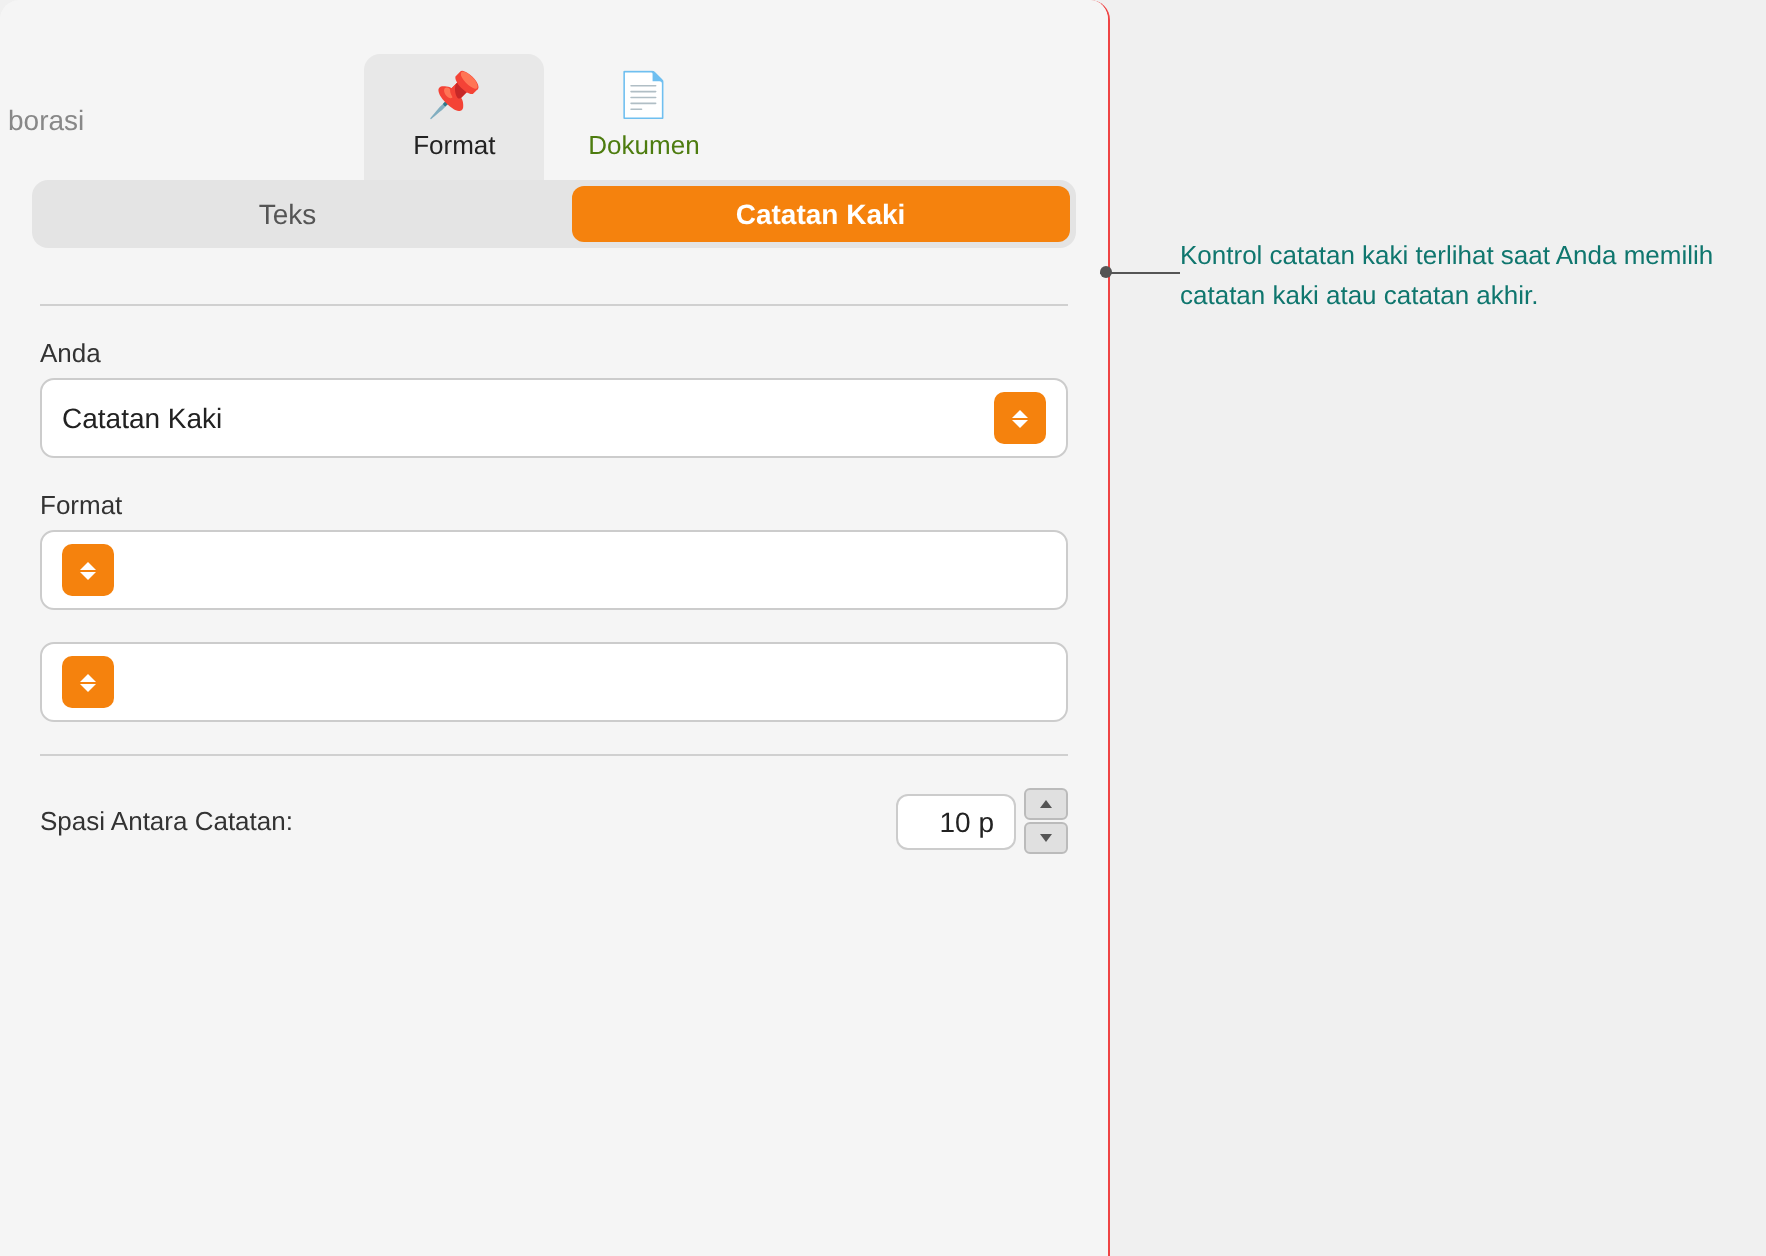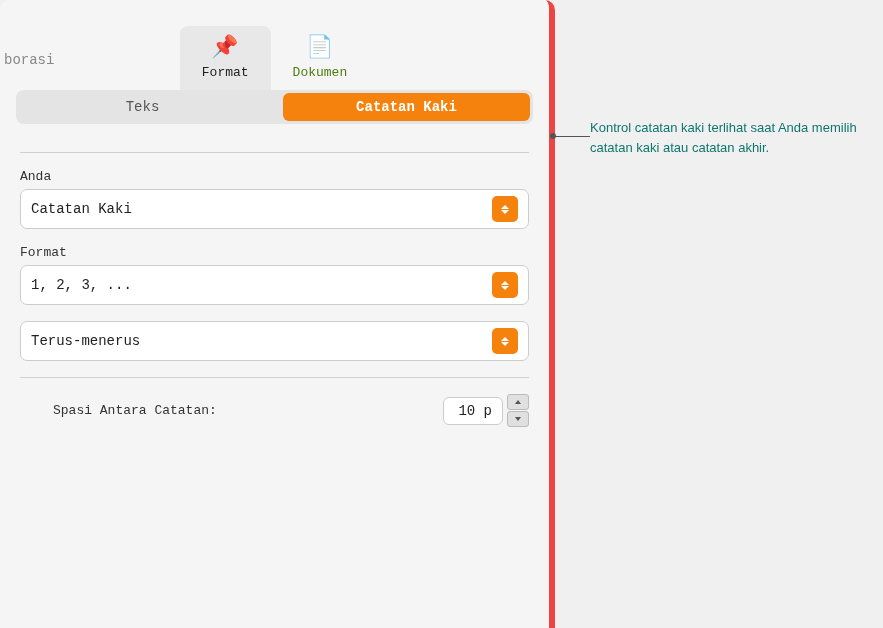--- a/index.html
+++ b/index.html
@@ -13,24 +13,23 @@
       position: relative;
     }
 
     .panel {
       position: absolute;
       top: 0;
       left: 0;
       width: 555px;
       height: 628px;
       background: #f5f5f5;
-      border-right: 6px solid #ef4444;
+      border-right: 1px solid #ef4444;
       border-radius: 10px 10px 0 0;
       overflow: hidden;
-      font-family: Liberation Mono, monospace;
     }
 
     .tab-bar {
       display: flex;
       justify-content: center;
       align-items: flex-end;
       padding: 12px 20px 0 20px;
       background: #f5f5f5;
       gap: 0;
       height: 90px;
@@ -147,21 +146,20 @@
     }
 
     .arrow-down {
       border-top: 4px solid #fff;
     }
 
     .stepper-row {
       display: flex;
       align-items: center;
       margin-bottom: 16px;
-      margin-left: 33px;
     }
 
     .stepper-label {
       font-size: 13px;
       color: #333;
       flex: 1;
     }
 
     .stepper-input-area {
       display: flex;
@@ -299,31 +297,29 @@
         <div class="select-arrow">
           <div class="arrow-up"></div>
           <div class="arrow-down"></div>
         </div>
       </div>
     </div>
 
     <div class="field-group">
       <div class="field-label">Format</div>
       <div class="select-row">
-        <span class="select-value">1, 2, 3, ...</span>
         <div class="select-arrow">
           <div class="arrow-up"></div>
           <div class="arrow-down"></div>
         </div>
       </div>
     </div>
 
     <div class="field-group">
       <div class="select-row">
-        <span class="select-value">Terus-menerus</span>
         <div class="select-arrow">
           <div class="arrow-up"></div>
           <div class="arrow-down"></div>
         </div>
       </div>
     </div>
 
     <div class="divider"></div>
 
     <div class="stepper-row">

